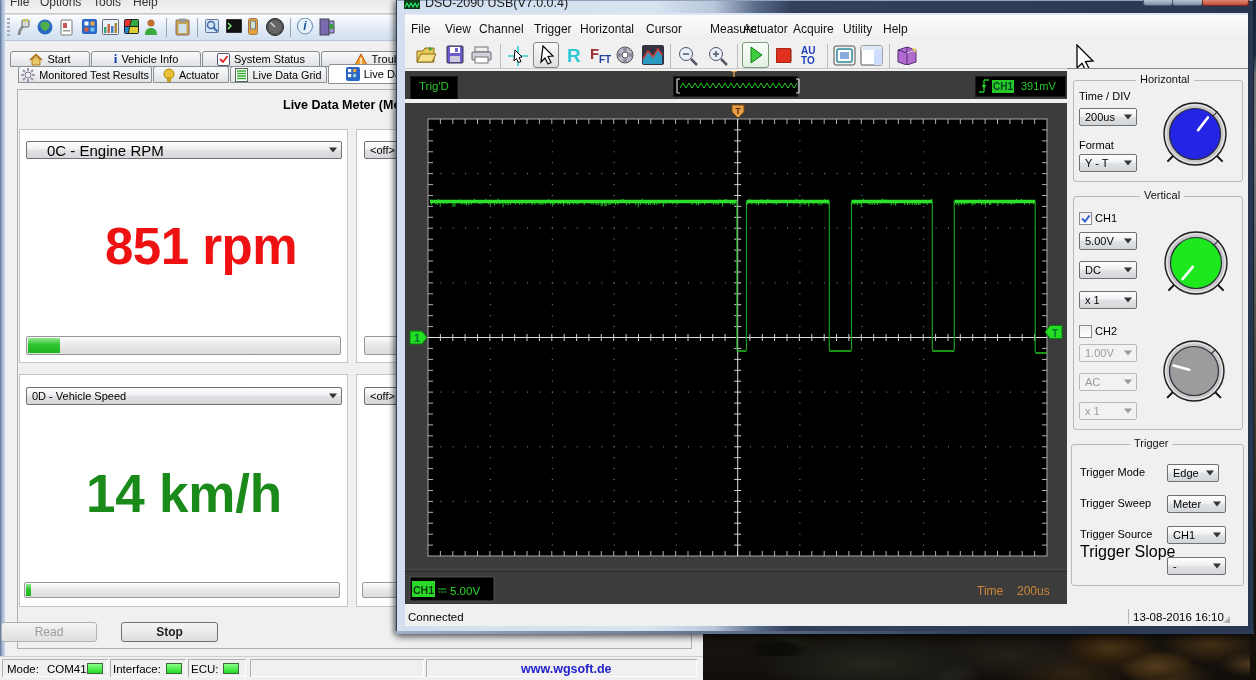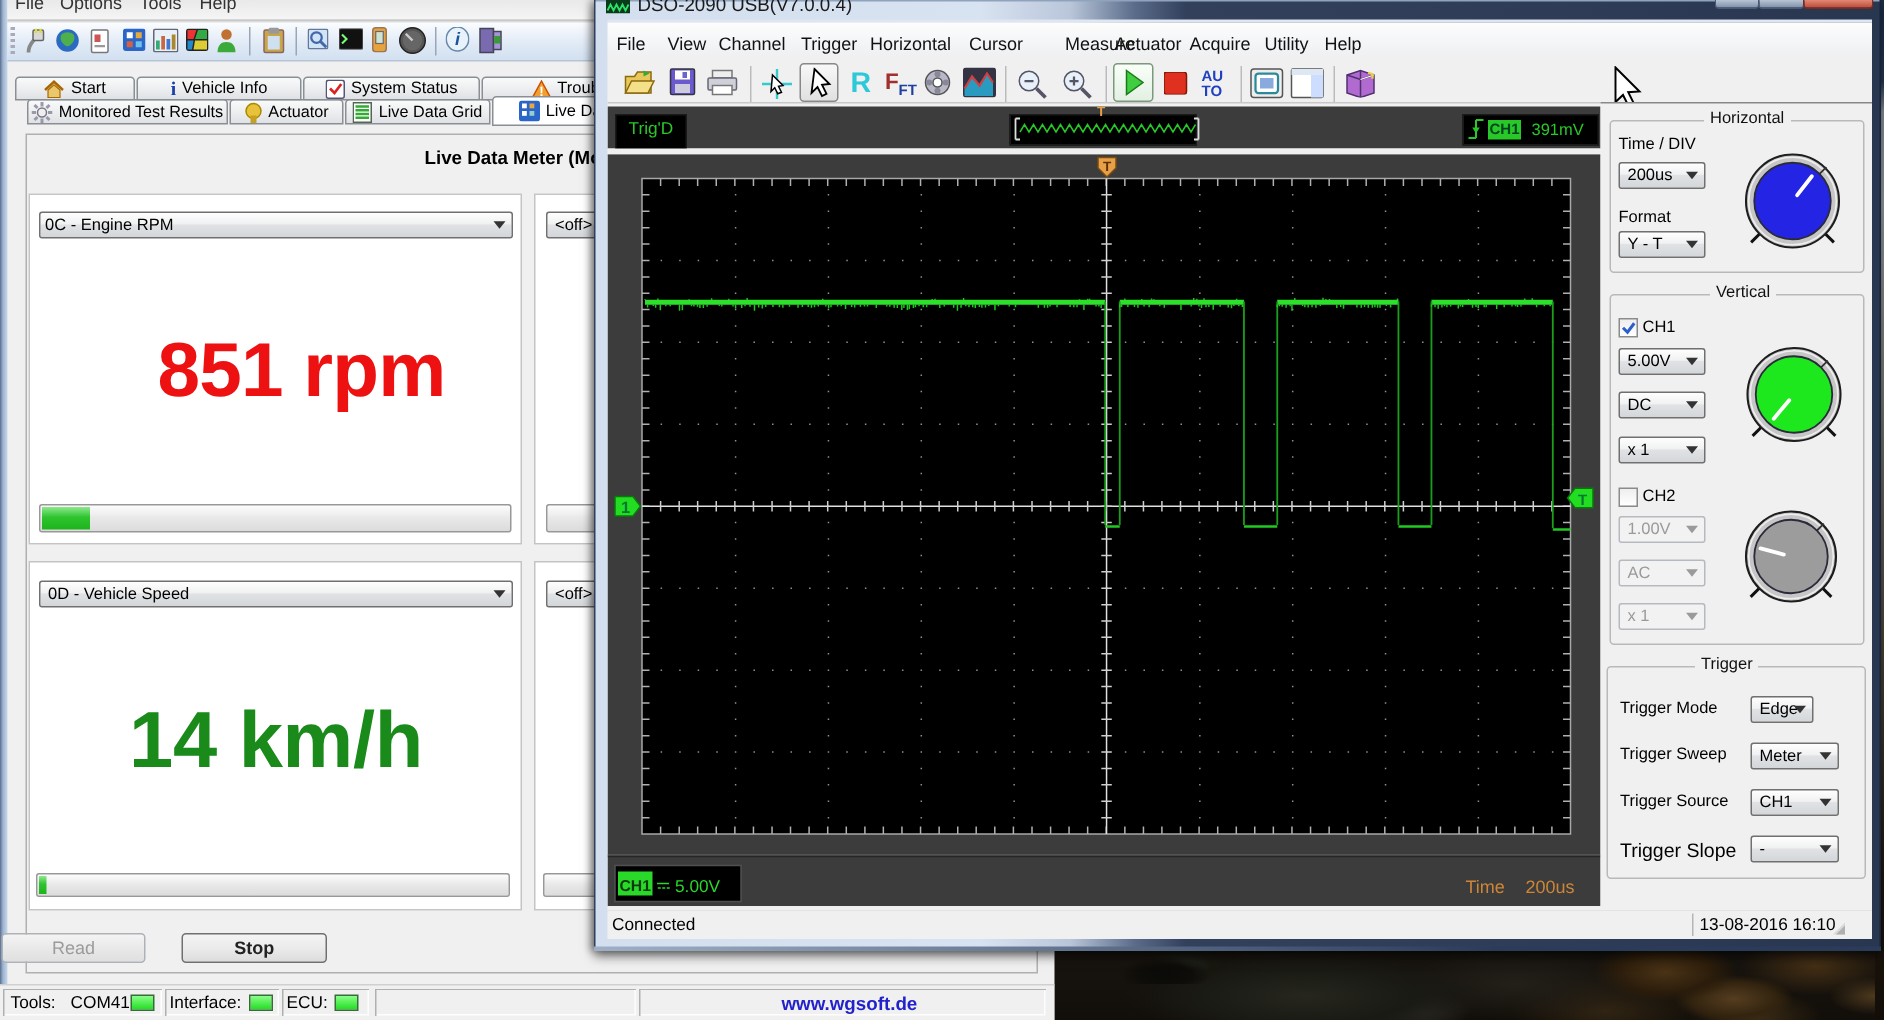--- a/index.html
+++ b/index.html
@@ -162,21 +162,21 @@
         <span>Live Data</span>
       </div>
     </div>
 <div style="position:absolute;left:17px;top:89px;width:675px;height:560px;border:1px solid #b0b0b0;background:#f0f0f0;box-sizing:border-box"></div>
 <div style="position:absolute;left:283px;top:98px;font-size:12.5px;color:#000;white-space:nowrap;"><b>Live Data Meter (Mode 01 PID</b></div>
 <div style="position:absolute;left:19px;top:129px;width:329px;height:234px;background:#fff;border:1px solid #c4c4c4;box-sizing:border-box"></div>
 <div style="position:absolute;left:356px;top:129px;width:332px;height:234px;background:#fff;border:1px solid #c4c4c4;box-sizing:border-box"></div>
 <div style="position:absolute;left:19px;top:374px;width:329px;height:233px;background:#fff;border:1px solid #c4c4c4;box-sizing:border-box"></div>
 <div style="position:absolute;left:356px;top:374px;width:332px;height:233px;background:#fff;border:1px solid #c4c4c4;box-sizing:border-box"></div>
 <div style="position:absolute;left:26px;top:141px;width:316px;height:18px;border:1px solid #707070;background:linear-gradient(#fefefe,#f0f1f2 45%,#e0e2e5 50%,#d4d7da);border-radius:2px;box-sizing:border-box">
-      <div style="position:absolute;left:3px;top:50%;transform:translateY(-50%);font-size:11px;color:#000;white-space:nowrap">0C - Engine RPM</div>
+      <div style="position:absolute;left:20px;top:50%;transform:translateY(-50%);font-size:15px;color:#000;white-space:nowrap">0C - Engine RPM</div>
       <div style="position:absolute;right:4px;top:50%;transform:translateY(-50%);width:0;height:0;border-left:4px solid transparent;border-right:4px solid transparent;border-top:5px solid #333"></div>
     </div>
 <div style="position:absolute;left:364px;top:141px;width:316px;height:18px;border:1px solid #707070;background:linear-gradient(#fefefe,#f0f1f2 45%,#e0e2e5 50%,#d4d7da);border-radius:2px;box-sizing:border-box">
       <div style="position:absolute;left:5px;top:50%;transform:translateY(-50%);font-size:11px;color:#000;white-space:nowrap">&lt;off&gt;</div>
       <div style="position:absolute;right:4px;top:50%;transform:translateY(-50%);width:0;height:0;border-left:4px solid transparent;border-right:4px solid transparent;border-top:5px solid #333"></div>
     </div>
 <div style="position:absolute;left:26px;top:387px;width:316px;height:18px;border:1px solid #707070;background:linear-gradient(#fefefe,#f0f1f2 45%,#e0e2e5 50%,#d4d7da);border-radius:2px;box-sizing:border-box">
       <div style="position:absolute;left:5px;top:50%;transform:translateY(-50%);font-size:11px;color:#000;white-space:nowrap">0D - Vehicle Speed</div>
       <div style="position:absolute;right:4px;top:50%;transform:translateY(-50%);width:0;height:0;border-left:4px solid transparent;border-right:4px solid transparent;border-top:5px solid #333"></div>
     </div>
@@ -195,21 +195,21 @@
     </div>
 <div style="position:absolute;left:362px;top:582px;width:316px;height:16px;border:1px solid #989898;border-radius:2px;background:linear-gradient(#fdfdfd,#e8e8e8 50%,#dcdcdc);box-sizing:border-box"></div>
 <div style="position:absolute;left:1px;top:622px;width:96px;height:20px;border:1px solid #aeb2b8;border-radius:3px;background:linear-gradient(#f4f4f4,#e9e9e9 50%,#dfdfdf);box-sizing:border-box;text-align:center;line-height:18px;font-size:12px;color:#9b9b9b">Read</div>
 <div style="position:absolute;left:121px;top:622px;width:97px;height:20px;border:1px solid #707070;border-radius:3px;background:linear-gradient(#f4f4f4,#ebebeb 50%,#dcdcdc);box-sizing:border-box;text-align:center;line-height:18px;font-size:12px;font-weight:bold;color:#222">Stop</div>
 <div style="position:absolute;left:0;top:656px;width:703px;height:24px;background:#f0f0f0;border-top:1px solid #d0d0d0"></div>
 <div style="position:absolute;left:2px;top:659px;width:106px;height:18px;box-shadow:inset 1px 1px 0 #b0b0b0, inset -1px -1px 0 #fdfdfd"></div>
 <div style="position:absolute;left:110px;top:659px;width:76px;height:18px;box-shadow:inset 1px 1px 0 #b0b0b0, inset -1px -1px 0 #fdfdfd"></div>
 <div style="position:absolute;left:188px;top:659px;width:58px;height:18px;box-shadow:inset 1px 1px 0 #b0b0b0, inset -1px -1px 0 #fdfdfd"></div>
 <div style="position:absolute;left:250px;top:659px;width:174px;height:18px;box-shadow:inset 1px 1px 0 #b0b0b0, inset -1px -1px 0 #fdfdfd"></div>
 <div style="position:absolute;left:426px;top:659px;width:271px;height:18px;box-shadow:inset 1px 1px 0 #b0b0b0, inset -1px -1px 0 #fdfdfd"></div>
-<div style="position:absolute;left:7px;top:663px;font-size:11.5px;color:#000;white-space:nowrap;">Tools:</div>
+<div style="position:absolute;left:7px;top:663px;font-size:11.5px;color:#000;white-space:nowrap;">Mode:</div>
 <div style="position:absolute;left:47px;top:663px;font-size:11.5px;color:#000;white-space:nowrap;">COM41</div>
 <div style="position:absolute;left:87px;top:663px;width:16px;height:11px;border:1px solid #3a6a3a;background:linear-gradient(#8f8,#2d2);box-sizing:border-box"></div>
 <div style="position:absolute;left:113px;top:663px;font-size:11.5px;color:#000;white-space:nowrap;">Interface:</div>
 <div style="position:absolute;left:166px;top:663px;width:16px;height:11px;border:1px solid #3a6a3a;background:linear-gradient(#8f8,#2d2);box-sizing:border-box"></div>
 <div style="position:absolute;left:191px;top:663px;font-size:11.5px;color:#000;white-space:nowrap;">ECU:</div>
 <div style="position:absolute;left:223px;top:663px;width:16px;height:11px;border:1px solid #3a6a3a;background:linear-gradient(#8f8,#2d2);box-sizing:border-box"></div>
 <div style="position:absolute;left:521px;top:662px;font-size:12.5px;color:#2222cc;white-space:nowrap;"><b>www.wgsoft.de</b></div>
 </div>
 <div style="position:absolute;left:396px;top:0;width:858px;height:634px;box-shadow:0 3px 7px rgba(0,0,0,0.55), -3px 0 5px rgba(0,0,0,0.3)">
 <div style="position:absolute;left:0;top:0;width:858px;height:634px;background:linear-gradient(90deg,#d3dfee 0%,#d8e3f1 30%,#b9c6da 37%,#5a6c8a 42%,#32405c 46%,#2e3c57 75%,#283650 100%)"></div>
@@ -453,35 +453,35 @@
           <line x1="19.2" y1="58.8" x2="12.1" y2="65.9" stroke="#111" stroke-width="2"></line>
           <circle cx="39" cy="39" r="30" fill="#c6c6c6" stroke="#1e1e1e" stroke-width="1.4"></circle>
           <circle cx="39" cy="39" r="28.2" fill="none" stroke="#efefef" stroke-width="1"></circle>
           <line x1="56.0" y1="22.0" x2="60.9" y2="17.1" stroke="#333" stroke-width="1.2"></line>
           <circle cx="39" cy="39" r="24.5" fill="#9c9c9c" stroke="#2a2a3a" stroke-width="1.2"></circle>
           <line x1="34.2" y1="37.7" x2="18.7" y2="33.6" stroke="#fff" stroke-width="2.6" stroke-linecap="round"></line>
         </svg></div>
 <div style="position:absolute;left:666.5px;top:429px;width:173px;height:142px;border:1px solid #b9b9b9;border-radius:3px;box-sizing:border-box"></div>
       <div style="position:absolute;left:725.5px;top:422px;background:#f0f0f0;padding:0 4px;font-size:11px;color:#111">Trigger</div>
 <div style="position:absolute;left:675.5px;top:451px;font-size:11px;color:#000;white-space:nowrap;">Trigger Mode</div>
-<div style="position:absolute;left:762.5px;top:449px;width:42px;height:18px;border:1px solid #707070;background:linear-gradient(#fefefe,#f0f1f2 45%,#e0e2e5 50%,#d4d7da);border-radius:2px;box-sizing:border-box">
+<div style="position:absolute;left:762.5px;top:449px;width:52px;height:18px;border:1px solid #707070;background:linear-gradient(#fefefe,#f0f1f2 45%,#e0e2e5 50%,#d4d7da);border-radius:2px;box-sizing:border-box">
         <div style="position:absolute;left:5px;top:50%;transform:translateY(-50%);font-size:11px;color:#000;white-space:nowrap">Edge</div>
         <div style="position:absolute;right:4px;top:50%;transform:translateY(-50%);width:0;height:0;border-left:4px solid transparent;border-right:4px solid transparent;border-top:5px solid #333"></div>
       </div>
 <div style="position:absolute;left:675.5px;top:482px;font-size:11px;color:#000;white-space:nowrap;">Trigger Sweep</div>
 <div style="position:absolute;left:762.5px;top:480px;width:59px;height:18px;border:1px solid #707070;background:linear-gradient(#fefefe,#f0f1f2 45%,#e0e2e5 50%,#d4d7da);border-radius:2px;box-sizing:border-box">
         <div style="position:absolute;left:5px;top:50%;transform:translateY(-50%);font-size:11px;color:#000;white-space:nowrap">Meter</div>
         <div style="position:absolute;right:4px;top:50%;transform:translateY(-50%);width:0;height:0;border-left:4px solid transparent;border-right:4px solid transparent;border-top:5px solid #333"></div>
       </div>
 <div style="position:absolute;left:675.5px;top:513px;font-size:11px;color:#000;white-space:nowrap;">Trigger Source</div>
 <div style="position:absolute;left:762.5px;top:511px;width:59px;height:18px;border:1px solid #707070;background:linear-gradient(#fefefe,#f0f1f2 45%,#e0e2e5 50%,#d4d7da);border-radius:2px;box-sizing:border-box">
         <div style="position:absolute;left:5px;top:50%;transform:translateY(-50%);font-size:11px;color:#000;white-space:nowrap">CH1</div>
         <div style="position:absolute;right:4px;top:50%;transform:translateY(-50%);width:0;height:0;border-left:4px solid transparent;border-right:4px solid transparent;border-top:5px solid #333"></div>
       </div>
-<div style="position:absolute;left:675.5px;top:544px;font-size:13px;color:#000;white-space:nowrap;">Trigger Slope</div>
+<div style="position:absolute;left:675.5px;top:528px;font-size:16px;color:#000;white-space:nowrap;">Trigger Slope</div>
 <div style="position:absolute;left:762.5px;top:542px;width:59px;height:18px;border:1px solid #707070;background:linear-gradient(#fefefe,#f0f1f2 45%,#e0e2e5 50%,#d4d7da);border-radius:2px;box-sizing:border-box">
         <div style="position:absolute;left:5px;top:50%;transform:translateY(-50%);font-size:11px;color:#000;white-space:nowrap">-</div>
         <div style="position:absolute;right:4px;top:50%;transform:translateY(-50%);width:0;height:0;border-left:4px solid transparent;border-right:4px solid transparent;border-top:5px solid #333"></div>
       </div>
 <div style="position:absolute;left:0;top:589px;width:843px;height:3px;background:#f0f0f0;border-bottom:1px solid #bbb"></div>
 <div style="position:absolute;left:0;top:592px;width:843px;height:19px;background:#f0f0f0"></div>
 <div style="position:absolute;left:3.5px;top:596px;font-size:11.5px;color:#000;white-space:nowrap;">Connected</div>
 <div style="position:absolute;left:723.5px;top:594px;width:1px;height:15px;background:#b5b5b5"></div>
 <div style="position:absolute;left:728.5px;top:596px;font-size:11.5px;color:#000;white-space:nowrap;">13-08-2016  16:10</div>
 <svg style="position:absolute;left:817.5px;top:600px" width="10" height="10" viewBox="0 0 10 10">

